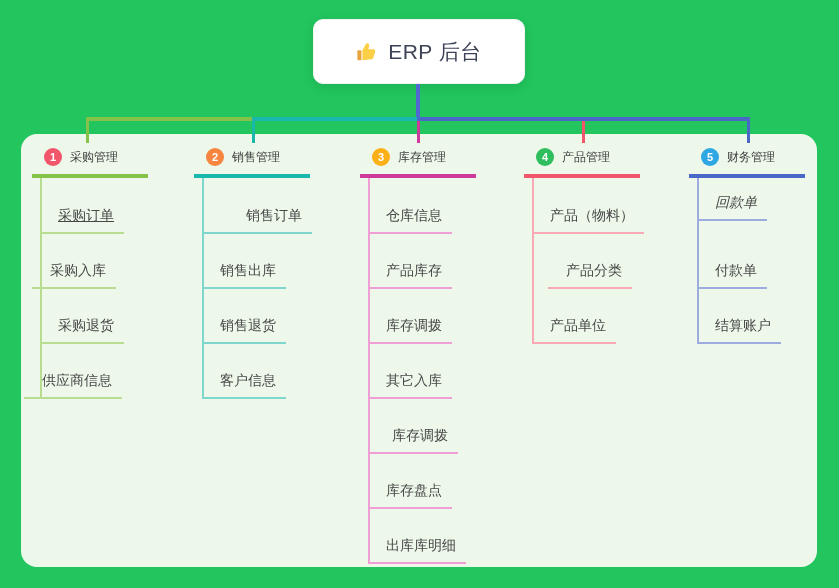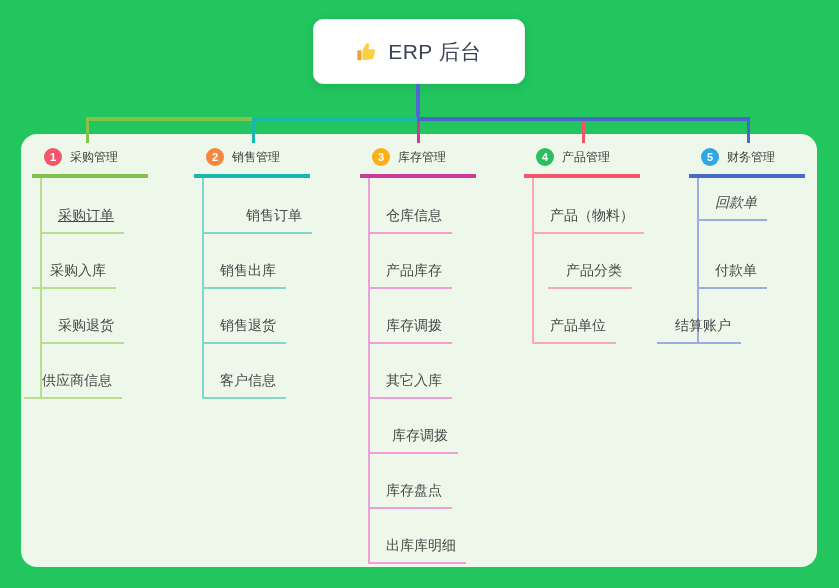--- a/index.html
+++ b/index.html
@@ -83,15 +83,15 @@
       <div class="child" style="left: 532px; top: 207px; border-bottom-color: rgb(248, 169, 180);">产品（物料）</div>
       <div class="child" style="left: 548px; top: 262px; border-bottom-color: rgb(248, 169, 180);">产品分类</div>
       <div class="child" style="left: 532px; top: 317px; border-bottom-color: rgb(248, 169, 180);">产品单位</div>
       <div class="branch-header" style="left: 689px; border-bottom-color: rgb(74, 104, 200);">
         <span class="badge" style="background: rgb(47, 167, 227);">5</span>
         <span class="branch-label">财务管理</span>
       </div>
       <div class="vline" style="left: 697px; top: 178px; width: 2px; height: 164px; background: rgb(156, 171, 224);"></div>
       <div class="child" style="left: 697px; top: 194px; border-bottom-color: rgb(156, 171, 224); font-style: italic;">回款单</div>
       <div class="child" style="left: 697px; top: 262px; border-bottom-color: rgb(156, 171, 224);">付款单</div>
-      <div class="child" style="left: 657px; top: 317px; border-bottom-color: rgb(156, 171, 224); text-align: right;">结算账户</div>
+      <div class="child" style="left: 697px; top: 317px; border-bottom-color: rgb(156, 171, 224); text-align: right;">结算账户</div>
     </div>
 </div>
 
 </body></html>

